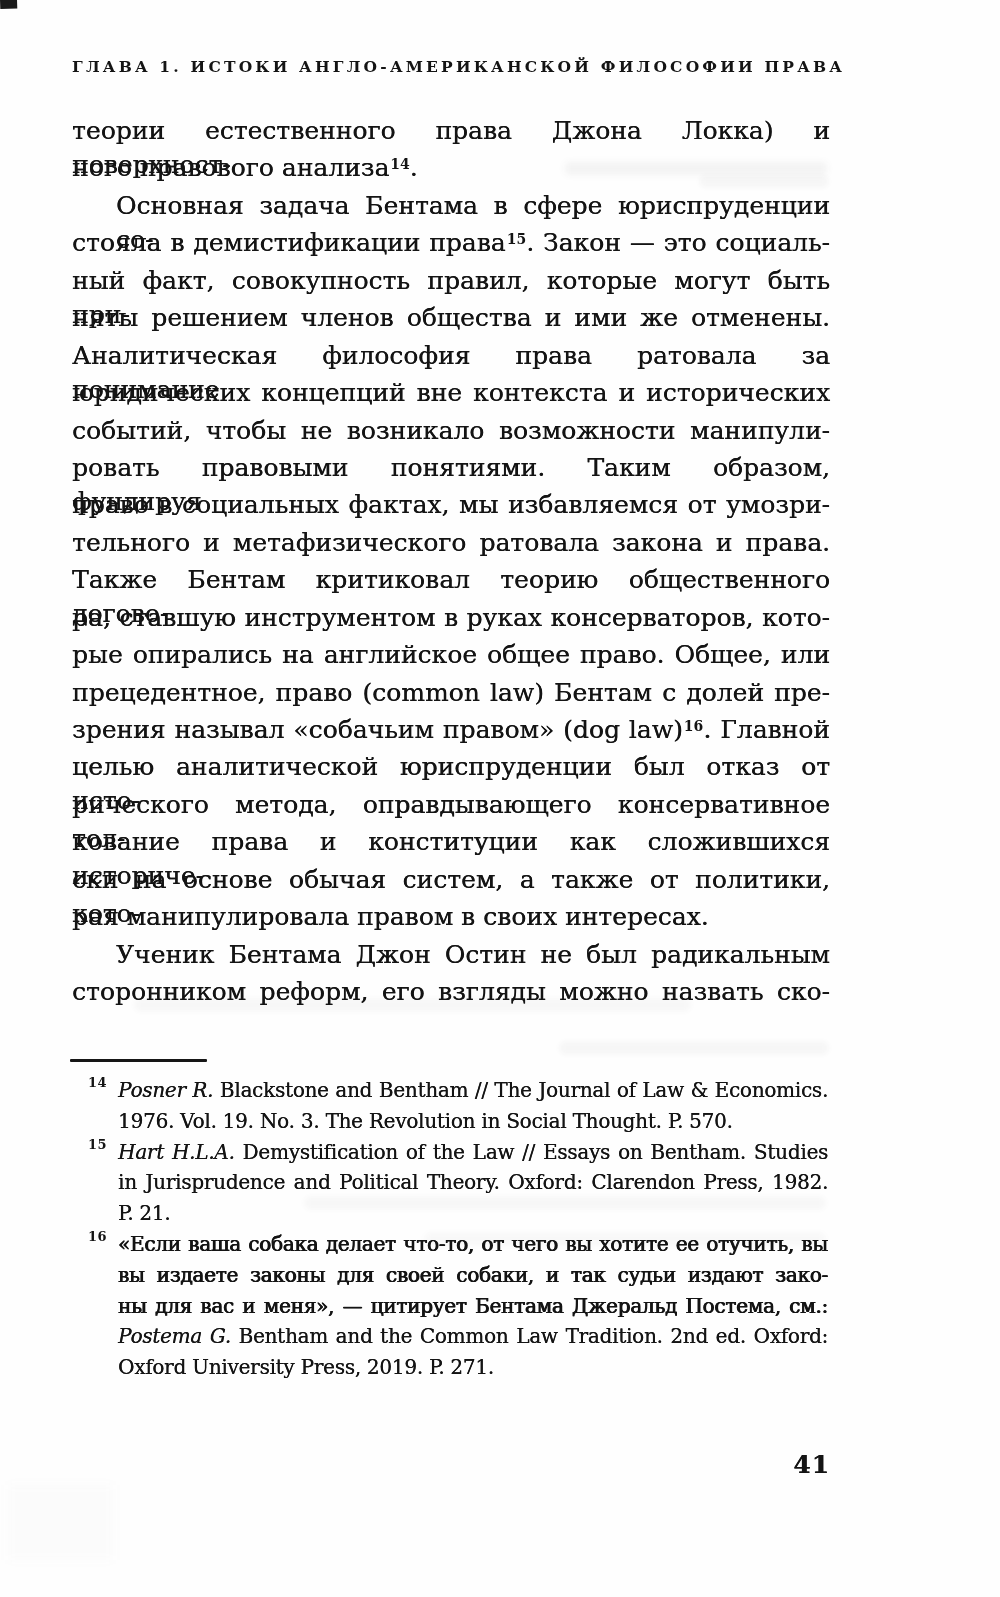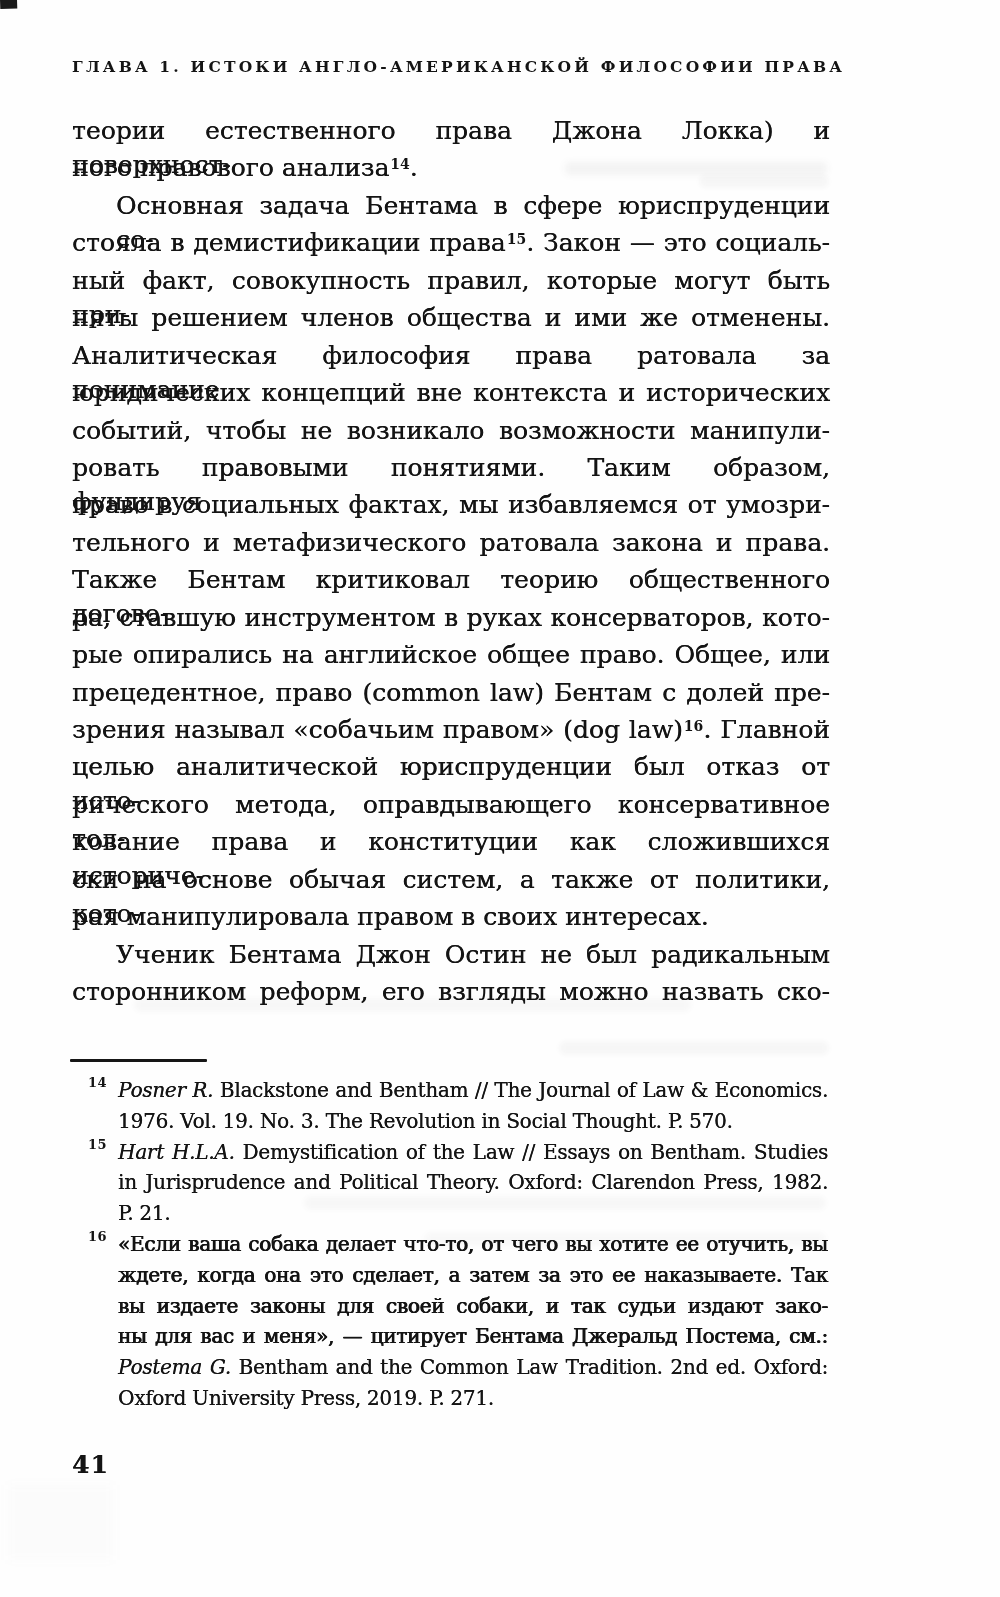--- a/index.html
+++ b/index.html
@@ -50,21 +50,21 @@
   .fline.end { text-align-last:left; }
   .fline.heavy { text-shadow:0.55px 0 0 currentColor, -0.3px 0 0 currentColor; }
   .fmark {
     position:absolute; left:-30px; top:1px;
     font-size:13px; line-height:1; font-weight:700;
     letter-spacing:0.5px; text-shadow:none;
   }
   .it { font-style:italic;margin-top:8px; }
   .page-number {
     position:absolute; top:1450px; left:72px; width:758px;
-    text-align:left; font-size:25px; font-weight:600;
+    text-align:right; font-size:25px; font-weight:600;
     letter-spacing:1px; text-shadow:0.3px 0 0 currentColor;
   }
   .ghost {
     position:absolute; background:rgba(40,40,40,0.05);
     filter:blur(3px); border-radius:4px; pointer-events:none;
   }
   .corner-mark {
     position:absolute; top:0; left:0; width:17px; height:9px;
     background:#1a1a1a; transform:rotate(-2deg); transform-origin:top left;
   }
@@ -124,21 +124,20 @@
         <div class="fline"><span class="fmark">14</span><span class="it">Posner R.</span><span> Blackstone and Bentham // The Journal of Law &amp; Economics.</span></div>
         <div class="fline end"><span>1976. Vol. 19. No. 3. The Revolution in Social Thought. P. 570.</span></div>
       </div>
       <div class="fn">
         <div class="fline"><span class="fmark">15</span><span class="it">Hart H.L.A.</span><span> Demystification of the Law // Essays on Bentham. Studies</span></div>
         <div class="fline"><span>in Jurisprudence and Political Theory. Oxford: Clarendon Press, 1982.</span></div>
         <div class="fline end"><span>P. 21.</span></div>
       </div>
       <div class="fn">
         <div class="fline heavy"><span class="fmark">16</span><span>«Если ваша собака делает что-то, от чего вы хотите ее отучить, вы</span></div>
-        <div class="fline heavy"><span>ждете, когда она это сделает, а затем за это ее наказываете. Так</span></div>
         <div class="fline heavy"><span>вы издаете законы для своей собаки, и так судьи издают зако-</span></div>
         <div class="fline heavy"><span>ны для вас и меня», — цитирует Бентама Джеральд Постема, см.:</span></div>
         <div class="fline"><span class="it">Postema G.</span><span> Bentham and the Common Law Tradition. 2nd ed. Oxford:</span></div>
         <div class="fline end"><span>Oxford University Press, 2019. P. 271.</span></div>
       </div>
     </div>
 
   <div class="page-number">41</div>
 
 </div>

